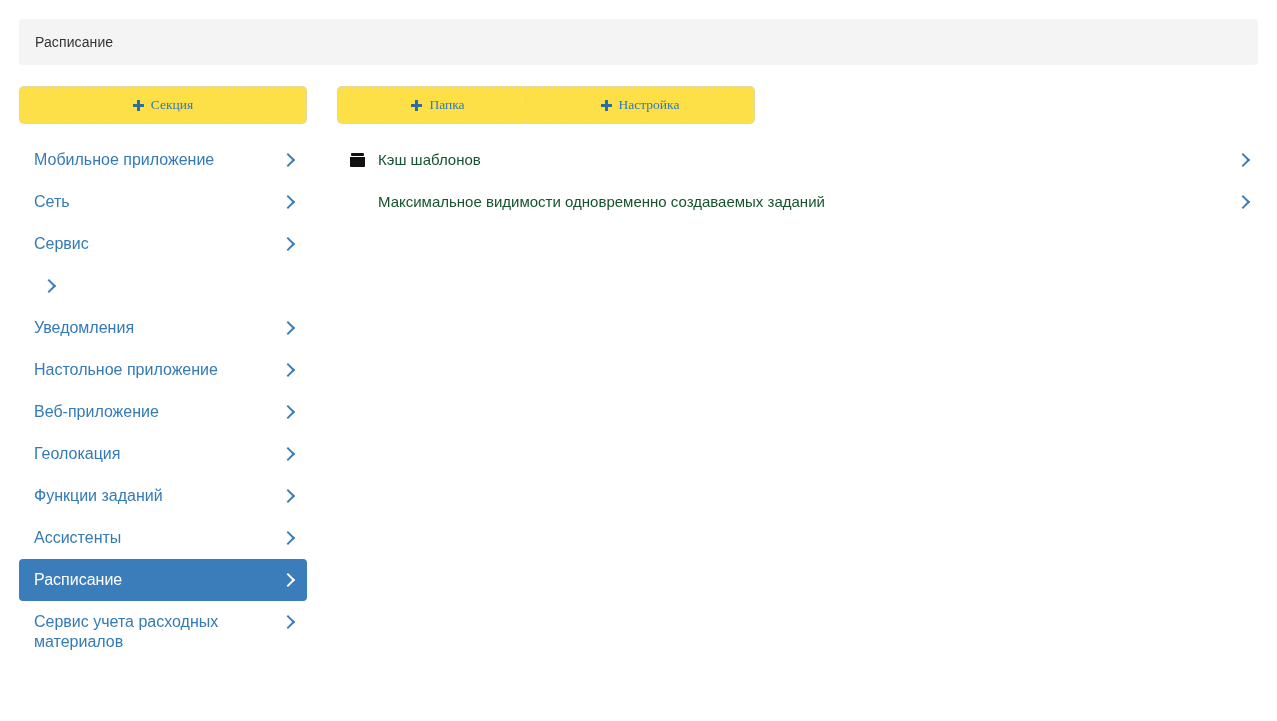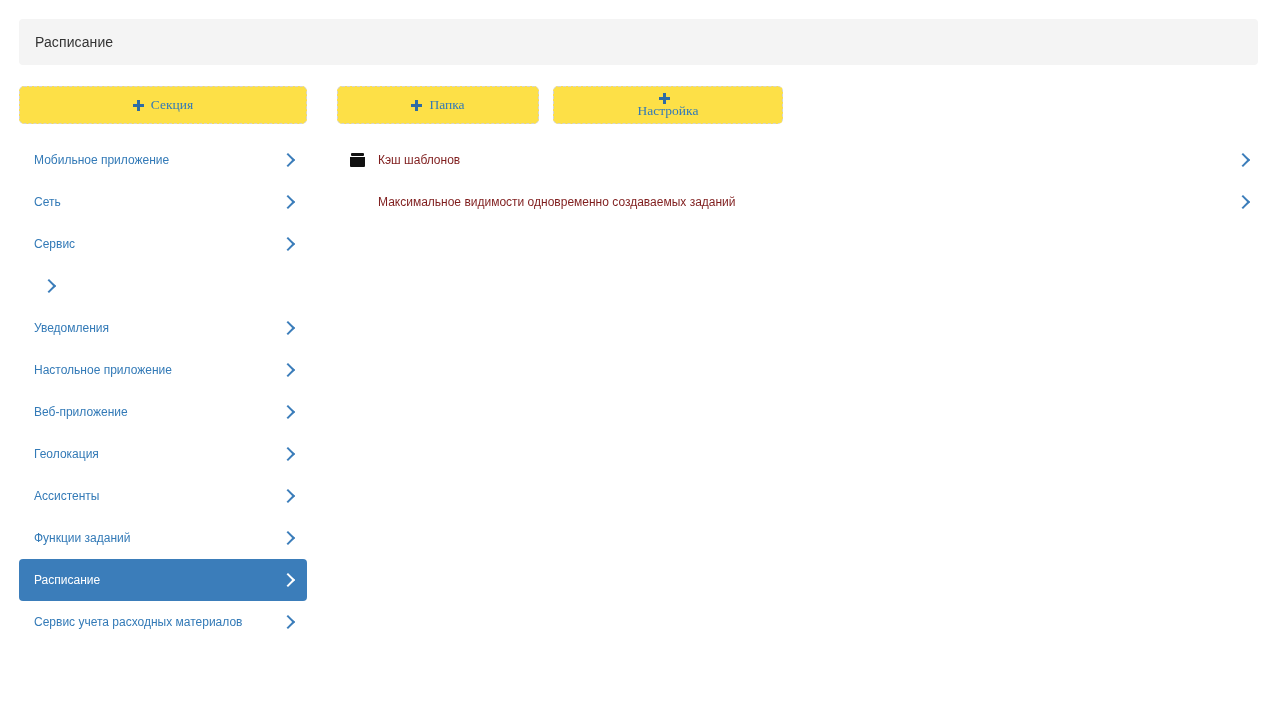--- a/index.html
+++ b/index.html
@@ -59,21 +59,21 @@
     display: flex;
     align-items: center;
     justify-content: center;
     cursor: pointer;
     user-select: none;
     padding: 0;
     font-family: Liberation Serif, serif;
   }
   .btn-section { left: 0; width: 288px; }
   .btn-folder  { left: 318px; width: 202px; }
-  .btn-setting { left: 534px; width: 230px; flex-direction: column; }
+  .btn-setting { left: 506px; width: 230px; }
 
   .plus-icon {
     display: inline-block;
     position: relative;
     width: 11px;
     height: 11px;
     margin-right: 7px;
     flex: 0 0 auto;
   }
   .plus-icon::before,
@@ -108,21 +108,21 @@
     display: flex;
     align-items: flex-start;
     justify-content: space-between;
     min-height: 42px;
     padding: 11px 12px 11px 15px;
     border-radius: 4px;
     cursor: pointer;
     text-decoration: none;
   }
   .side-label {
-    font-size: 12px;
+    font-size: 16px;
     line-height: 20px;
     color: #337ab7;
     max-width: 225px;
   }
   .side-item.active { background: #3b7dba; }
   .side-item.active .side-label { color: #ffffff; }
 
   
   .chev {
     flex: 0 0 auto;
@@ -164,23 +164,23 @@
     cursor: pointer;
     text-decoration: none;
   }
   .content-left {
     display: flex;
     align-items: center;
     flex: 1 1 auto;
     min-width: 0;
   }
   .content-label {
-    font-size: 12px;
+    font-size: 15px;
     line-height: 20px;
-    color: #7f1d1d;
+    color: #14532d;
   }
 
   
   .folder-icon {
     flex: 0 0 auto;
     width: 15px;
     height: 14px;
     position: relative;
     margin-right: 13px;
   }
@@ -289,26 +289,26 @@
       <span class="side-label">Веб-приложение</span>
       <span class="chev"></span>
     </div>
 
     <div class="side-item">
       <span class="side-label">Геолокация</span>
       <span class="chev"></span>
     </div>
 
     <div class="side-item">
+      <span class="side-label">Функции заданий</span>
+      <span class="chev"></span>
+    </div>
+
+    <div class="side-item">
       <span class="side-label">Ассистенты</span>
-      <span class="chev"></span>
-    </div>
-
-    <div class="side-item">
-      <span class="side-label">Функции заданий</span>
       <span class="chev"></span>
     </div>
 
     <div class="side-item active">
       <span class="side-label">Расписание</span>
       <span class="chev"></span>
     </div>
 
     <div class="side-item">
       <span class="side-label">Сервис учета расходных материалов</span>

